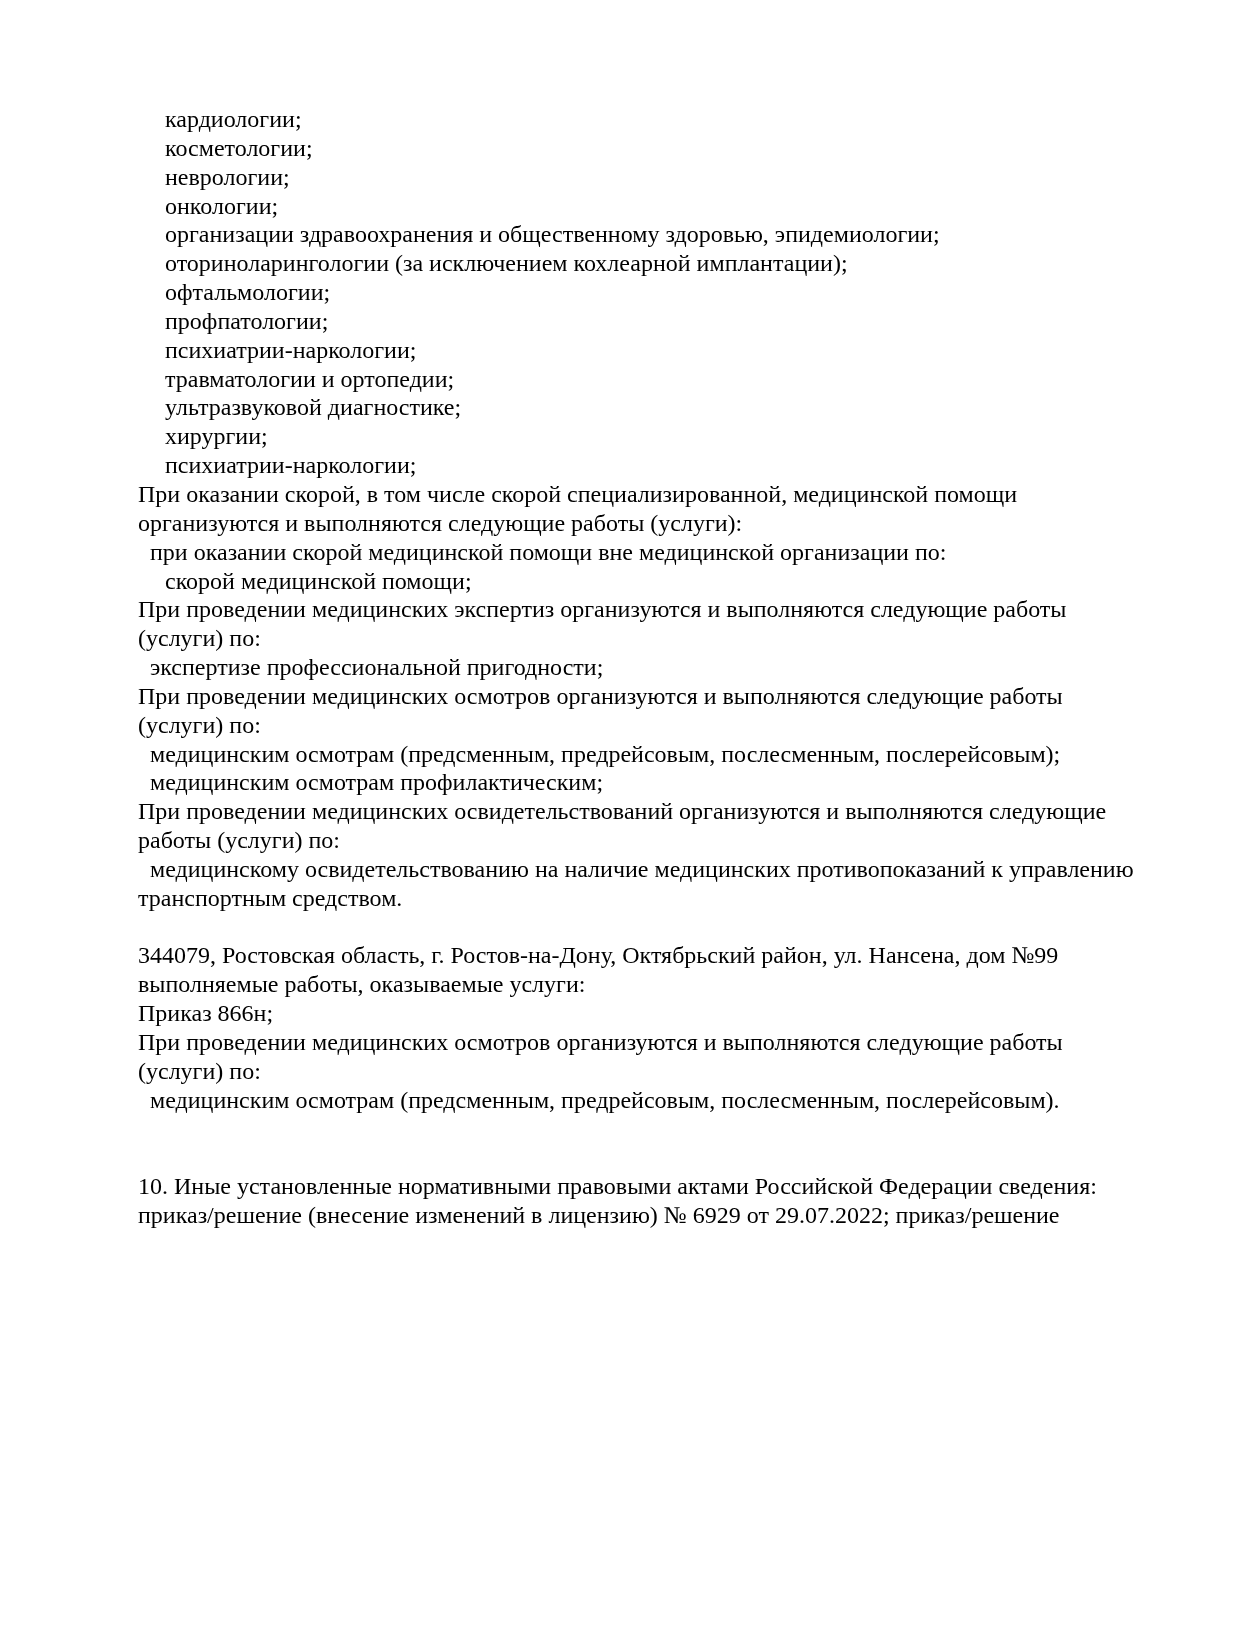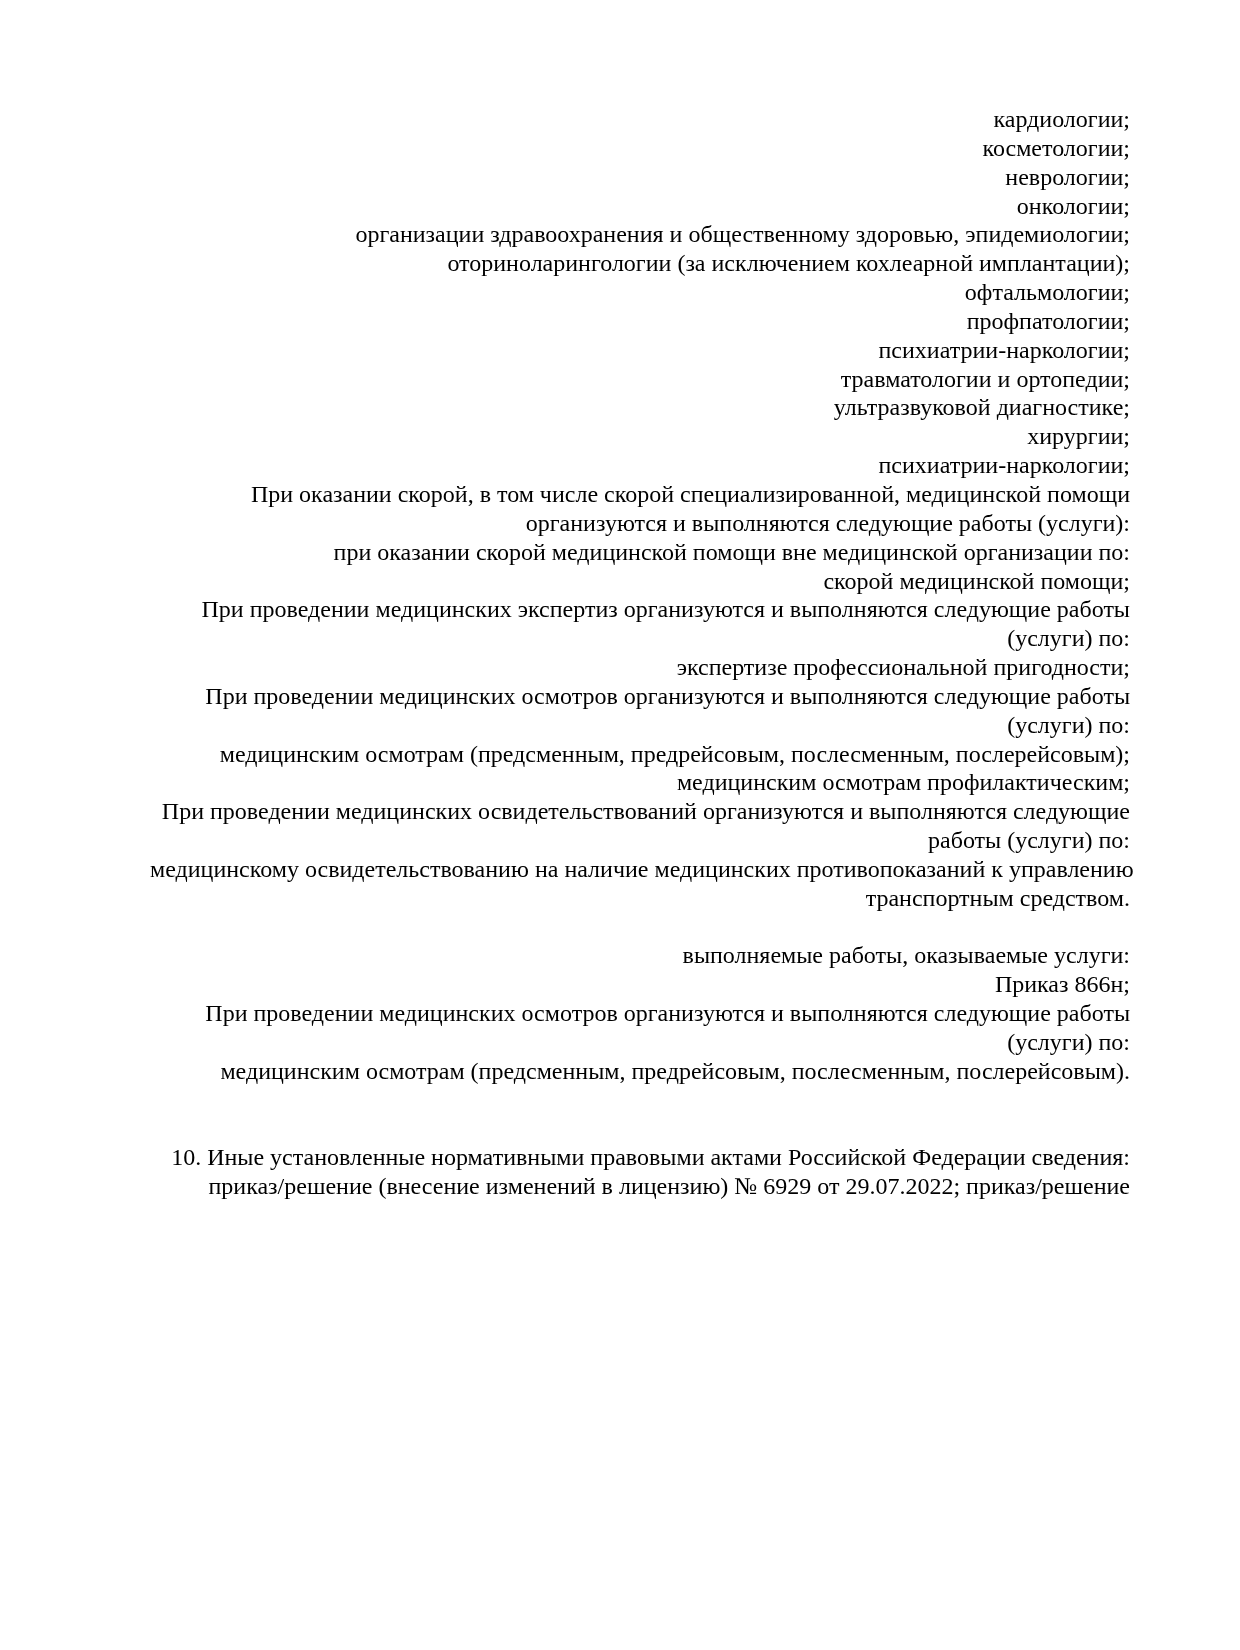--- a/index.html
+++ b/index.html
@@ -19,21 +19,20 @@
     overflow: hidden;
   }
   p.line {
     margin: 0;
     padding: 0;
     font-size: 24px;
     line-height: 28.85px;
     min-height: 28.85px;
     white-space: pre;
     color: #000000;
-    text-align: right;
   }
   p.line.ind1 { padding-left: 12px; }
   p.line.ind2 { padding-left: 27px; }
 </style>
 </head>
 <body>
 
 <div class="page">
   <p class="line ind2">кардиологии;</p>
   <p class="line ind2">косметологии;</p>
@@ -57,20 +56,21 @@
   <p class="line ind1">экспертизе профессиональной пригодности;</p>
   <p class="line">При проведении медицинских осмотров организуются и выполняются следующие работы</p>
   <p class="line">(услуги) по:</p>
   <p class="line ind1">медицинским осмотрам (предсменным, предрейсовым, послесменным, послерейсовым);</p>
   <p class="line ind1">медицинским осмотрам профилактическим;</p>
   <p class="line">При проведении медицинских освидетельствований организуются и выполняются следующие</p>
   <p class="line">работы (услуги) по:</p>
   <p class="line ind1">медицинскому освидетельствованию на наличие медицинских противопоказаний к управлению</p>
   <p class="line">транспортным средством.</p>
   <p class="line"></p>
+  <p class="line">344079, Ростовская область, г. Ростов-на-Дону, Октябрьский район, ул. Нансена, дом №99</p>
   <p class="line">выполняемые работы, оказываемые услуги:</p>
   <p class="line">Приказ 866н;</p>
   <p class="line">При проведении медицинских осмотров организуются и выполняются следующие работы</p>
   <p class="line">(услуги) по:</p>
   <p class="line ind1">медицинским осмотрам (предсменным, предрейсовым, послесменным, послерейсовым).</p>
   <p class="line"></p>
   <p class="line"></p>
   <p class="line">10. Иные установленные нормативными правовыми актами Российской Федерации сведения:</p>
   <p class="line">приказ/решение (внесение изменений в лицензию) № 6929 от 29.07.2022; приказ/решение</p>
 </div>

